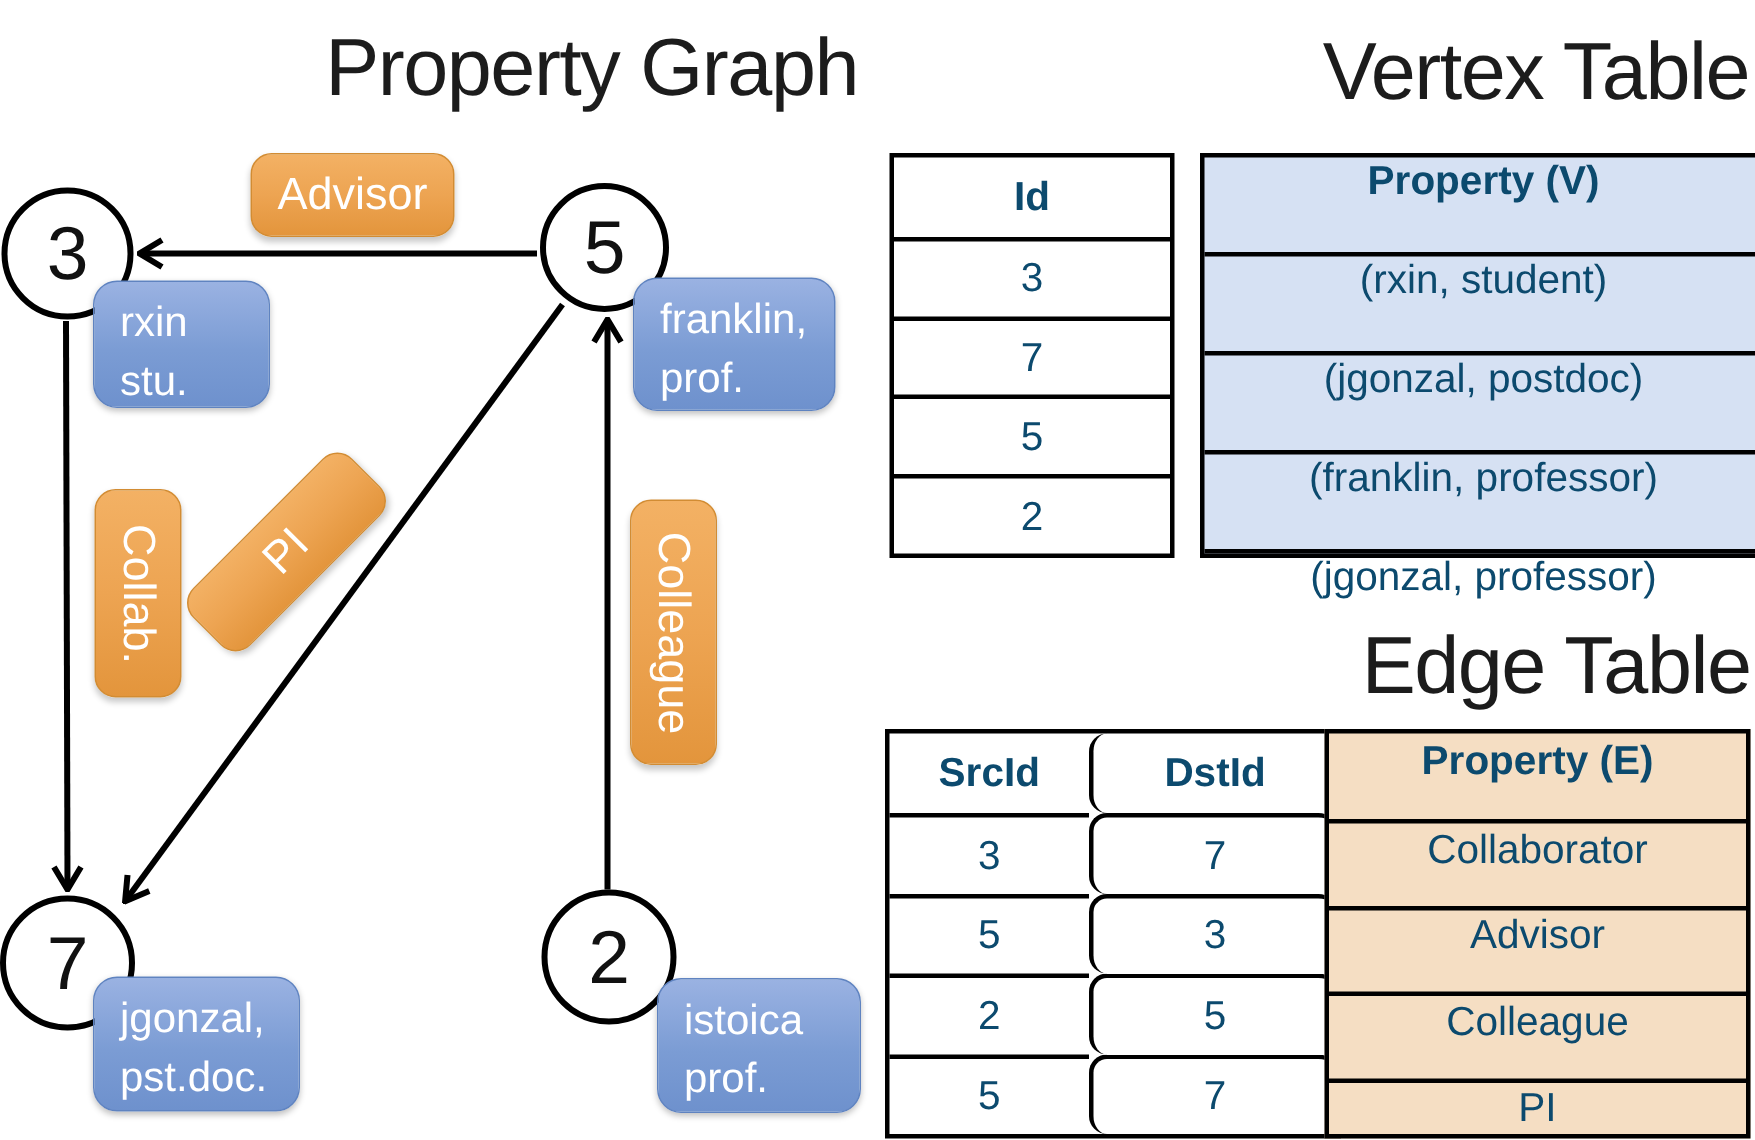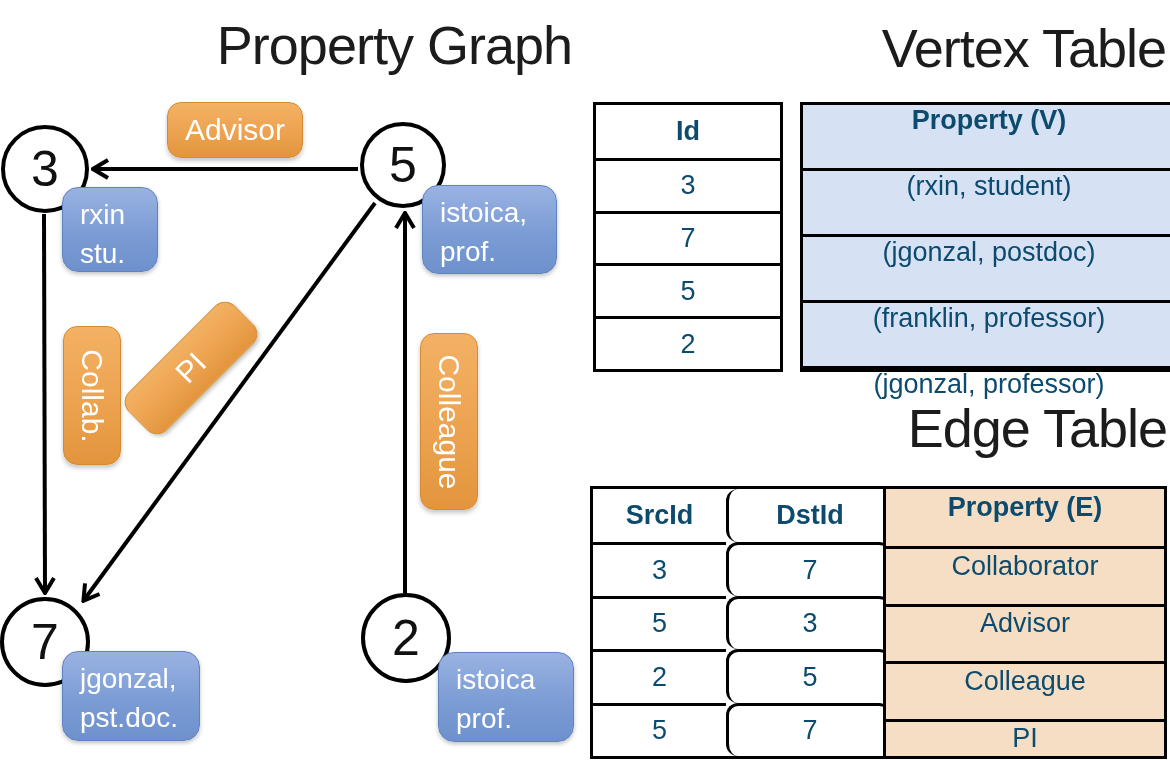--- a/index.html
+++ b/index.html
@@ -6,21 +6,21 @@
   #stage {
     position:relative; width:1170px; height:760px; background:#ffffff;
     font-family:"Liberation Sans", sans-serif; overflow:hidden;
   }
   .title {
     position:absolute; text-align:right; color:#1c1c1c;
     font-size:54px; font-weight:400; letter-spacing:-1px; white-space:nowrap;
   }
   #graph-title  { left:0;     top:14px;  width:572px; }
   #vertex-title { left:592px; top:17px;  width:574px; }
-  #edge-title   { left:590px; top:397px; width:577px; }
+  #edge-title   { left:590px; top:413px; width:577px; }
 
   
   #edge-lines { position:absolute; left:0; top:0; z-index:2; }
 
   
   .node {
     position:absolute; z-index:1; background:#fff; border:4px solid #000;
     border-radius:50%; display:flex; align-items:center; justify-content:center;
     font-size:50px; color:#111; box-sizing:border-box;
   }
@@ -30,21 +30,21 @@
   #node-2 { left:361px; top:593px; width:90px; height:90px; }
 
   
   .vbox {
     position:absolute; z-index:3; box-sizing:border-box;
     border-radius:16px; border:1px solid #5F83C0;
     background:linear-gradient(180deg,#9AB2E2 0%,#7B9CD4 55%,#6E91CD 100%);
     box-shadow:0 2px 4px rgba(0,0,0,0.25);
     color:#fff; font-size:28px; line-height:1.4; padding:7px 0 0 17px;
   }
-  #vbox-rxin     { left:62px;  top:187px; width:96px; height:85px; }
+  #vbox-rxin     { left:62px;  top:187px; width:118px; height:85px; }
   #vbox-franklin { left:422px; top:185px; width:135px; height:89px; }
   #vbox-jgonzal  { left:62px;  top:651px; width:138px; height:90px; }
   #vbox-istoica  { left:420px; top:652px; width:136px; height:90px;margin-left:18px; }
 
   
   .ebox {
     position:absolute; z-index:3; box-sizing:border-box;
     border-radius:14px; border:1px solid #D28C33;
     background:linear-gradient(180deg,#F3B164 0%,#EDA452 50%,#E3953C 100%);
     box-shadow:0 3px 4px rgba(0,0,0,0.22);
@@ -109,21 +109,21 @@
   </div>
   <div class="node" id="node-2">
     <span>2</span>
   </div>
 
   <div class="vbox" id="vbox-rxin">
     <div>rxin</div>
     <div>stu.</div>
   </div>
   <div class="vbox" id="vbox-franklin">
-    <div>istoica,</div>
+    <div>franklin,</div>
     <div>prof.</div>
   </div>
   <div class="vbox" id="vbox-jgonzal">
     <div>jgonzal,</div>
     <div>pst.doc.</div>
   </div>
   <div class="vbox" id="vbox-istoica">
     <div>istoica</div>
     <div>prof.</div>
   </div>

